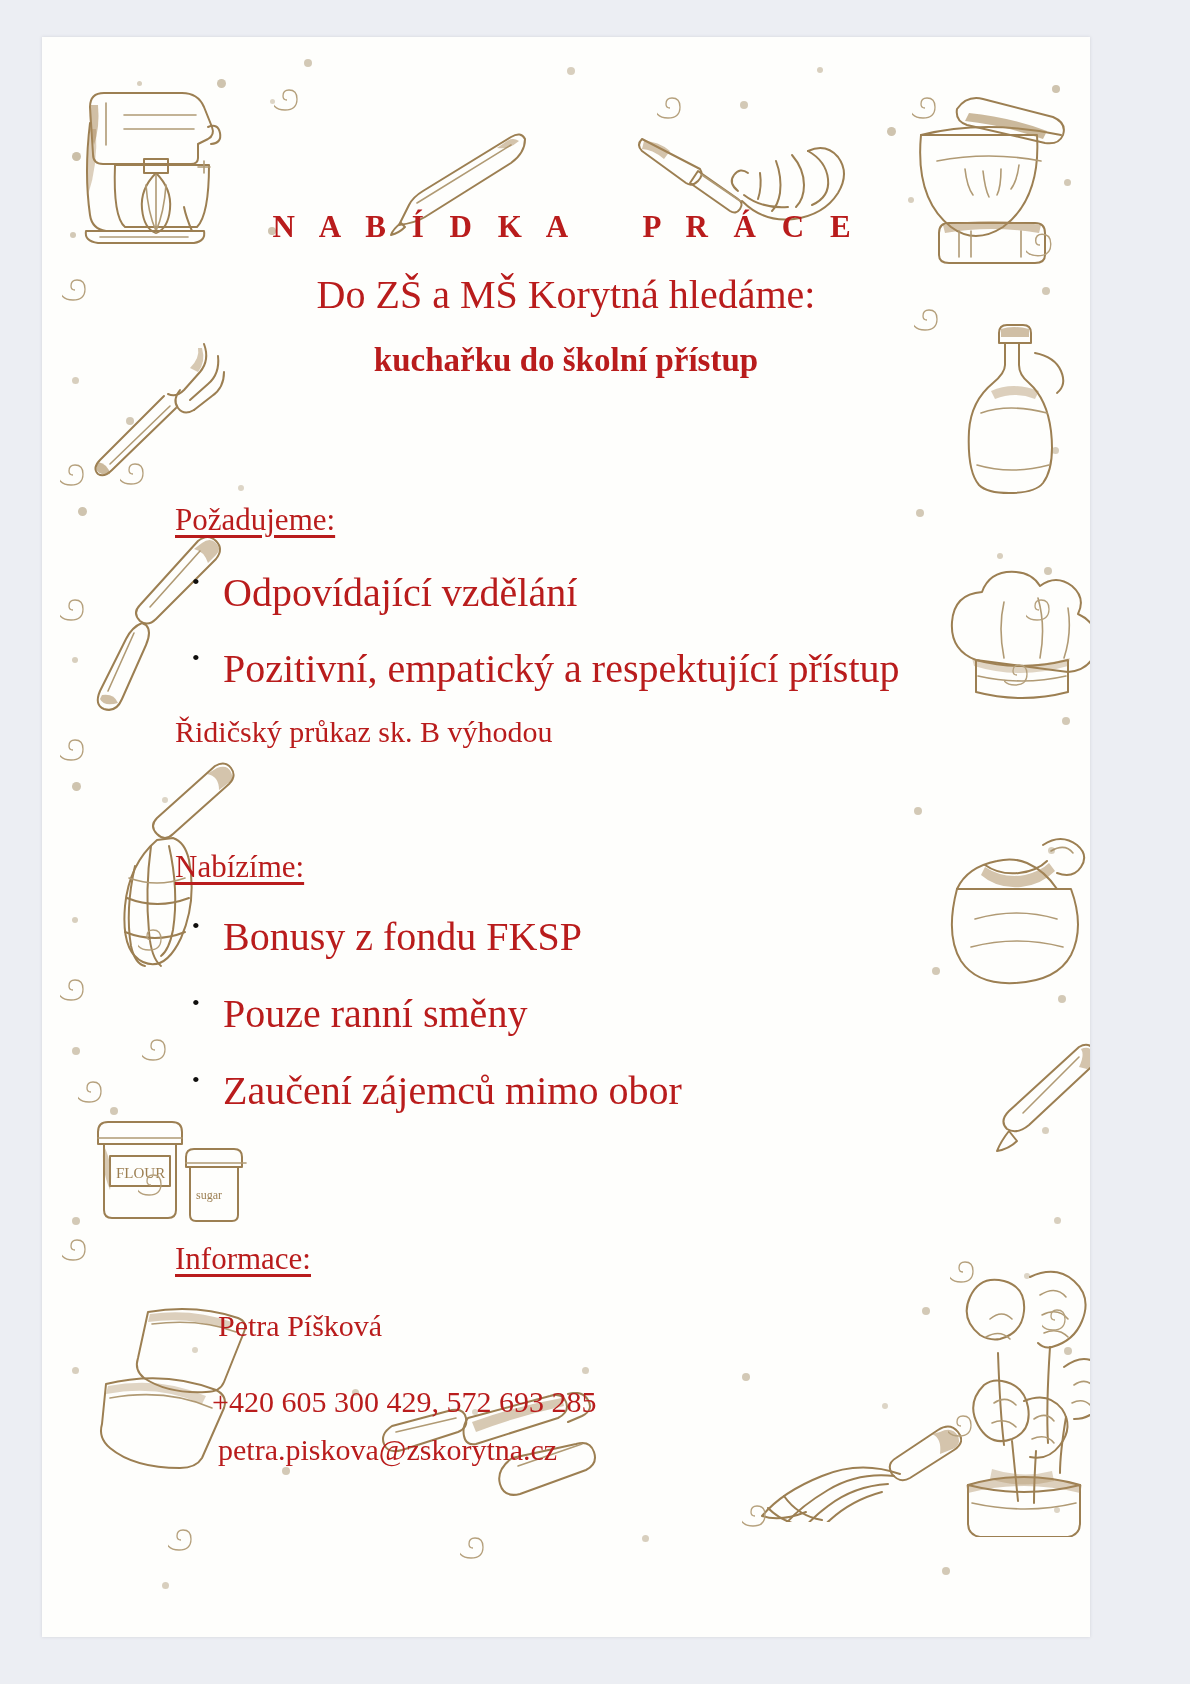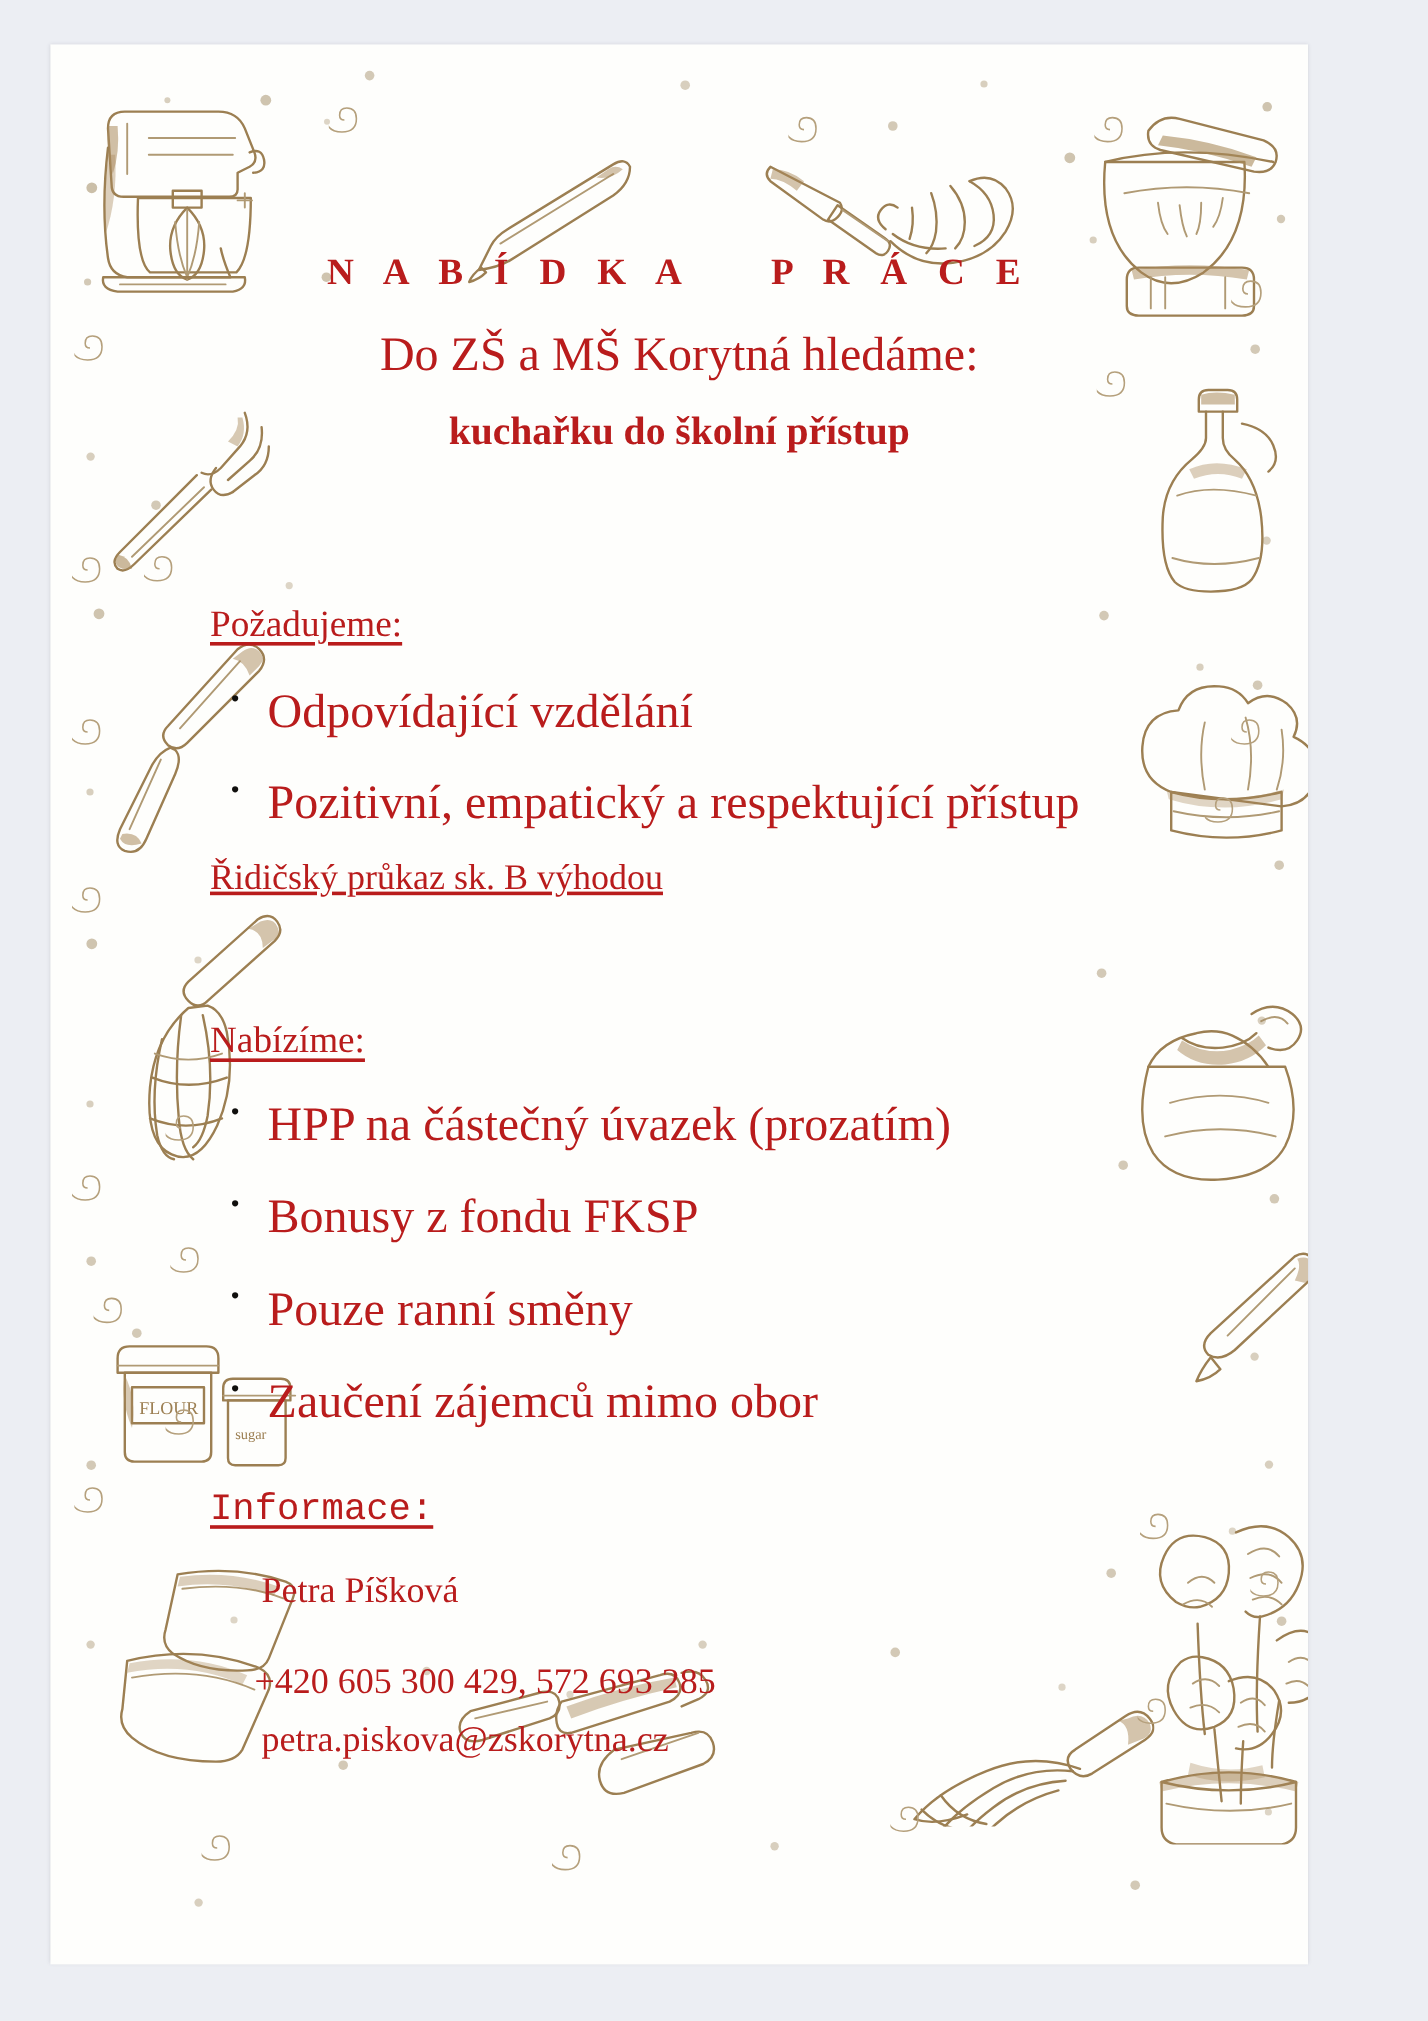--- a/index.html
+++ b/index.html
@@ -77,21 +77,21 @@
 
   .section-head {
     position: absolute;
     left: 133px;
     font-size: 31px;
     text-decoration: underline;
     text-underline-offset: 5px;
   }
   .head-req { top: 465px; }
   .head-offer { top: 812px; }
-  .head-info { top: 1204px; font-family: Liberation Mono, monospace; }
+  .head-info { top: 1204px; }
 
   ul.bullets {
     position: absolute;
     left: 133px;
     margin: 0;
     padding: 0 0 0 48px;
     list-style: none;
     font-size: 40px;
   }
   ul.bullets li {
@@ -108,21 +108,20 @@
   }
   .list-req { top: 536px; }
   .list-req li { margin-bottom: 36px; }
   .list-offer { top: 880px; }
   .list-offer li { margin-bottom: 37px; }
 
   .plain-line {
     position: absolute;
     left: 133px;
     font-size: 30px;
-    text-decoration: underline;
   }
   .req-extra { top: 678px; }
 
   .info-line {
     position: absolute;
     left: 176px;
     font-size: 30px;
   }
   .info-name  { top: 1272px; }
   .info-phone { top: 1348px; left: 170px; }
@@ -502,21 +501,20 @@
 
     <div class="section-head head-req">Požadujeme:</div>
     <ul class="bullets list-req">
       <li>Odpovídající vzdělání</li>
       <li>Pozitivní, empatický a respektující přístup</li>
     </ul>
     <div class="plain-line req-extra">Řidičský průkaz sk. B výhodou</div>
 
     <div class="section-head head-offer">Nabízíme:</div>
     <ul class="bullets list-offer">
-      <li>HPP na částečný úvazek (prozatím)</li>
       <li>Bonusy z fondu FKSP</li>
       <li>Pouze ranní směny</li>
       <li>Zaučení zájemců mimo obor</li>
     </ul>
 
     <div class="section-head head-info">Informace:</div>
     <div class="info-line info-name">Petra Píšková</div>
     <div class="info-line info-phone">+420 605 300 429, 572 693 285</div>
     <div class="info-line info-mail">petra.piskova@zskorytna.cz</div>
 

